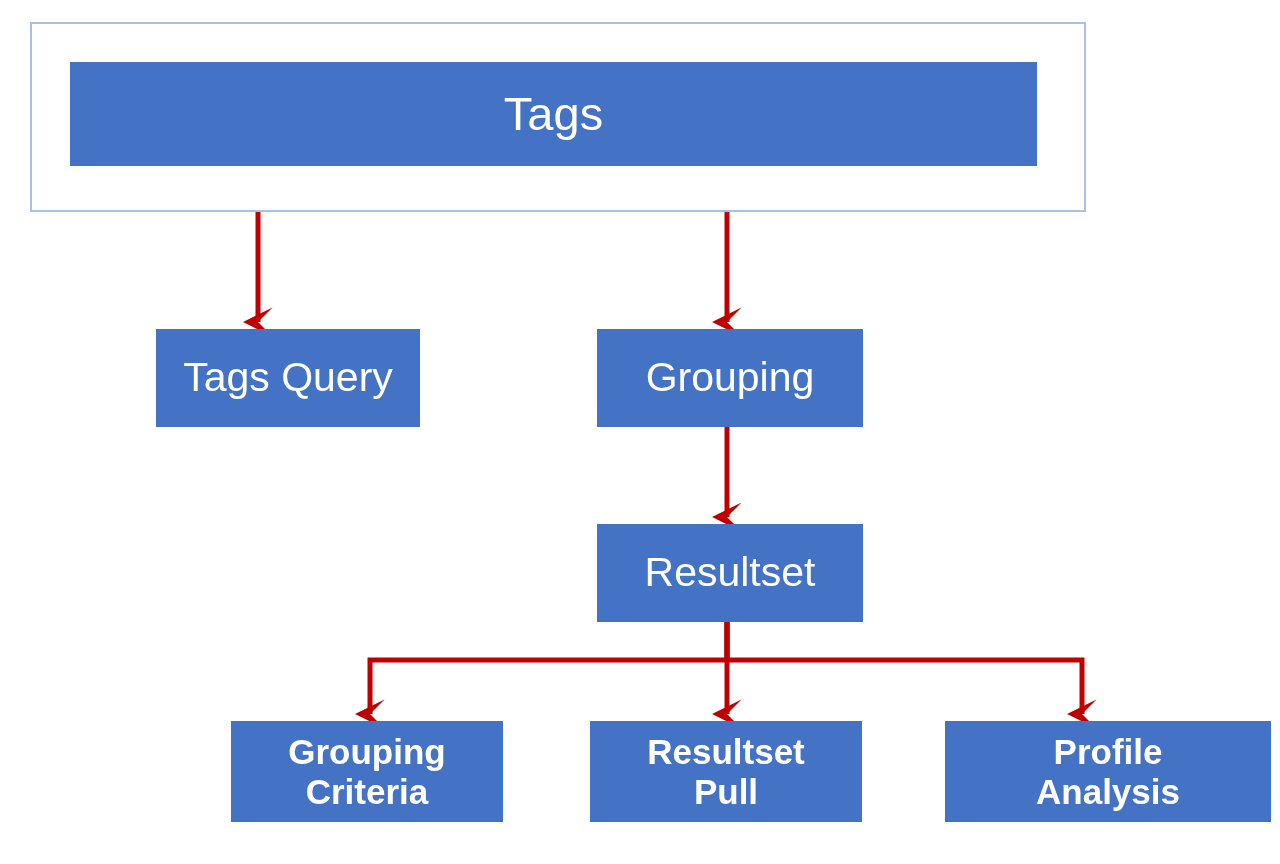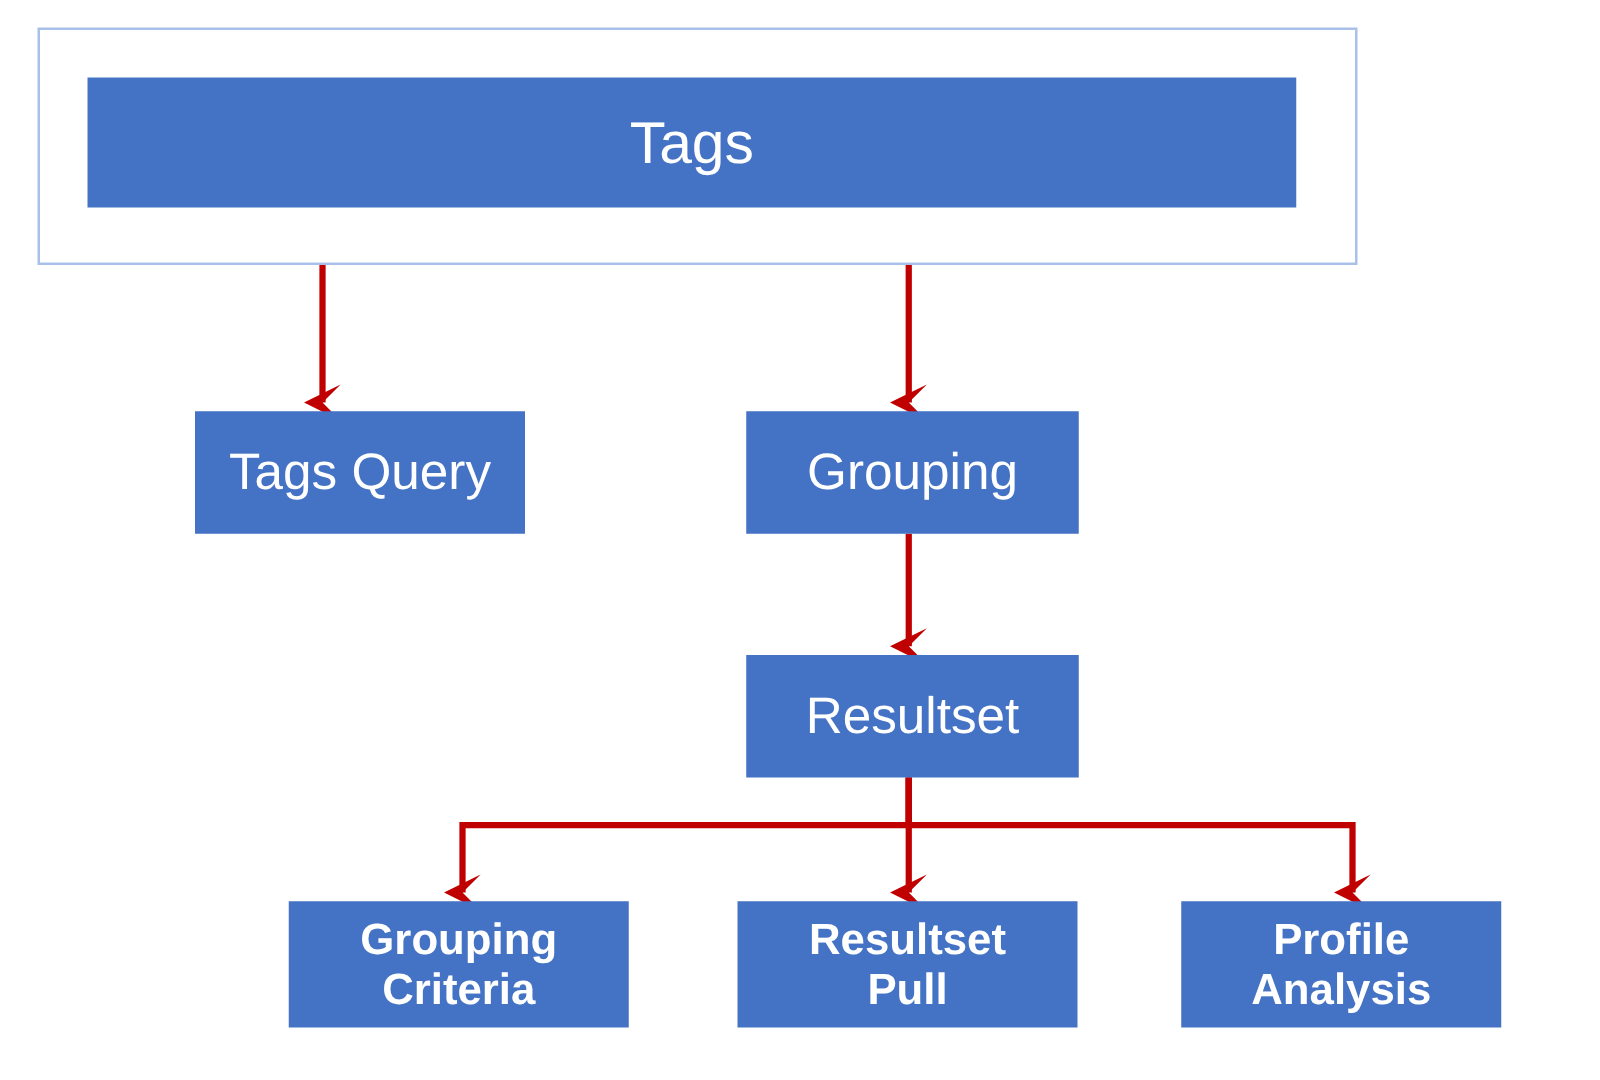--- a/index.html
+++ b/index.html
@@ -77,16 +77,16 @@
   <div class="node md" id="node-grouping" style="left: 597px; top: 329px; width: 266px; height: 98px; background: rgb(68, 114, 196); color: rgb(255, 255, 255);">Grouping</div>
 
   <div class="node md" id="node-resultset" style="left: 597px; top: 524px; width: 266px; height: 98px; background: rgb(68, 114, 196); color: rgb(255, 255, 255);">Resultset</div>
 
   <div class="node bold" id="node-grouping-criteria" style="left: 231px; top: 721px; width: 272px; height: 101px; background: rgb(68, 114, 196); color: rgb(255, 255, 255);">Grouping
 Criteria</div>
 
   <div class="node bold" id="node-resultset-pull" style="left: 590px; top: 721px; width: 272px; height: 101px; background: rgb(68, 114, 196); color: rgb(255, 255, 255);">Resultset
 Pull</div>
 
-  <div class="node bold" id="node-profile-analysis" style="left: 945px; top: 721px; width: 256px; height: 101px; background: rgb(68, 114, 196); color: rgb(255, 255, 255);">Profile
+  <div class="node bold" id="node-profile-analysis" style="left: 945px; top: 721px; width: 326px; height: 101px; background: rgb(68, 114, 196); color: rgb(255, 255, 255);">Profile
 Analysis</div>
 
 </div>
 
 </body></html>

